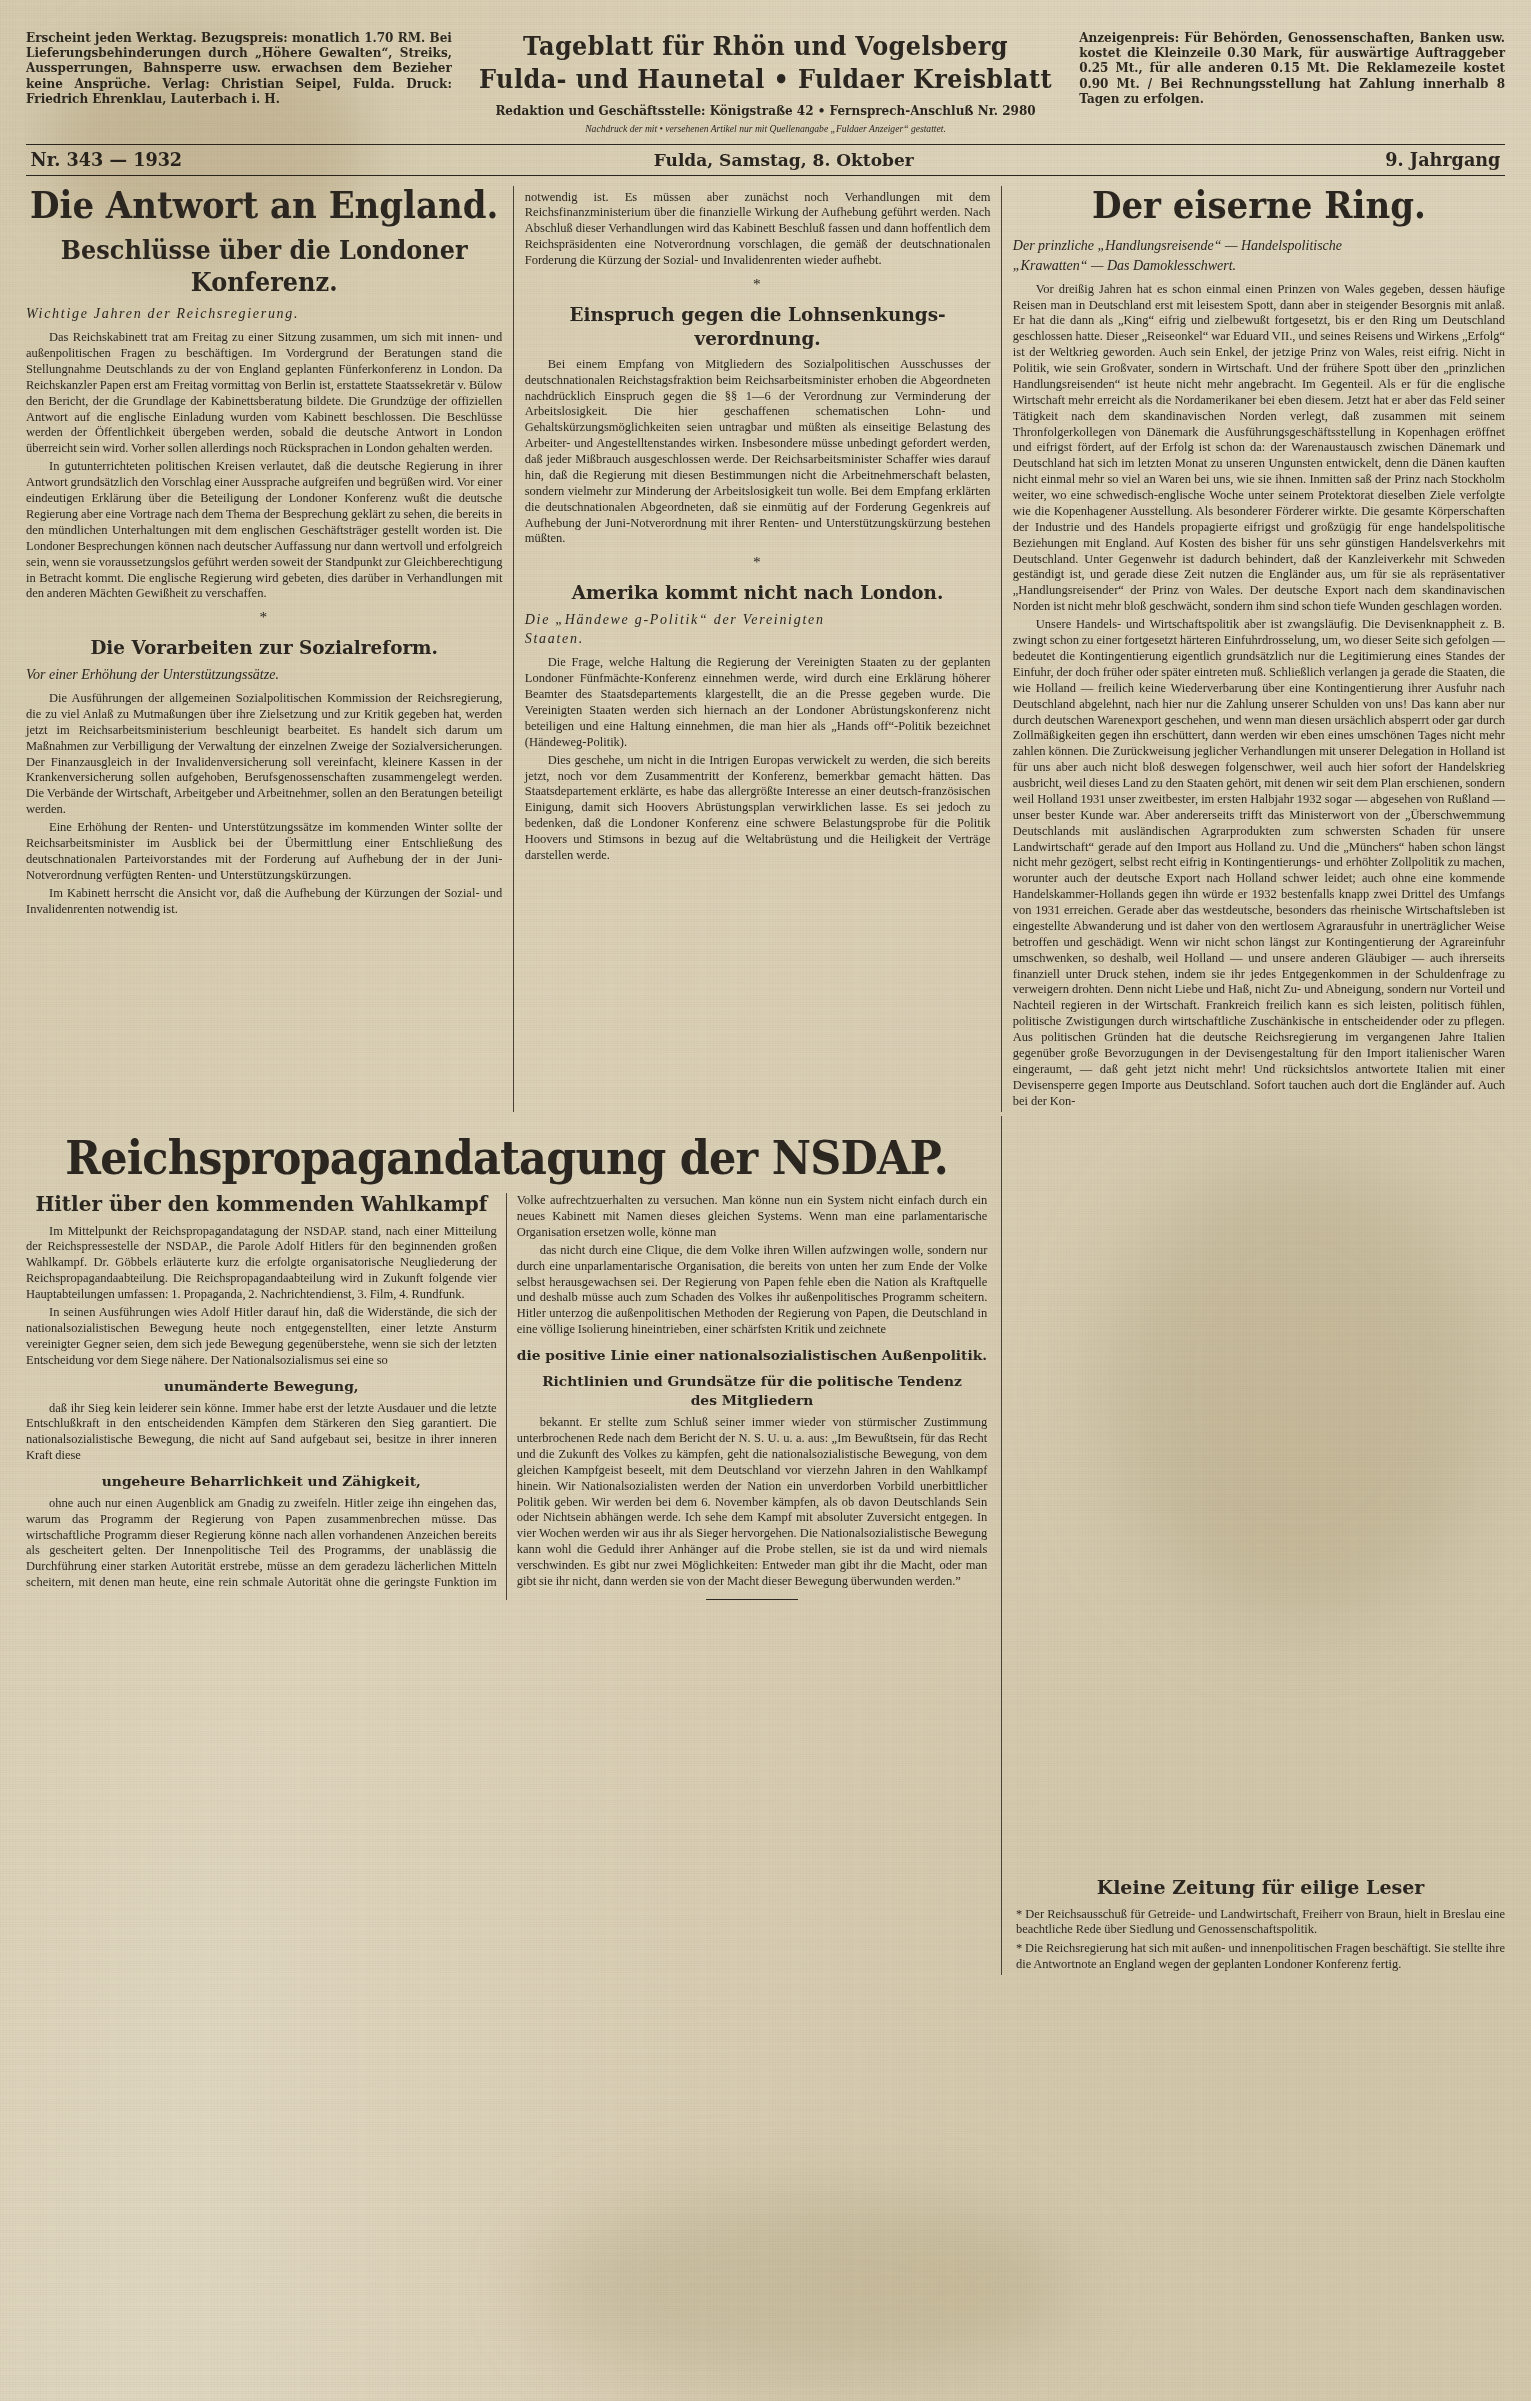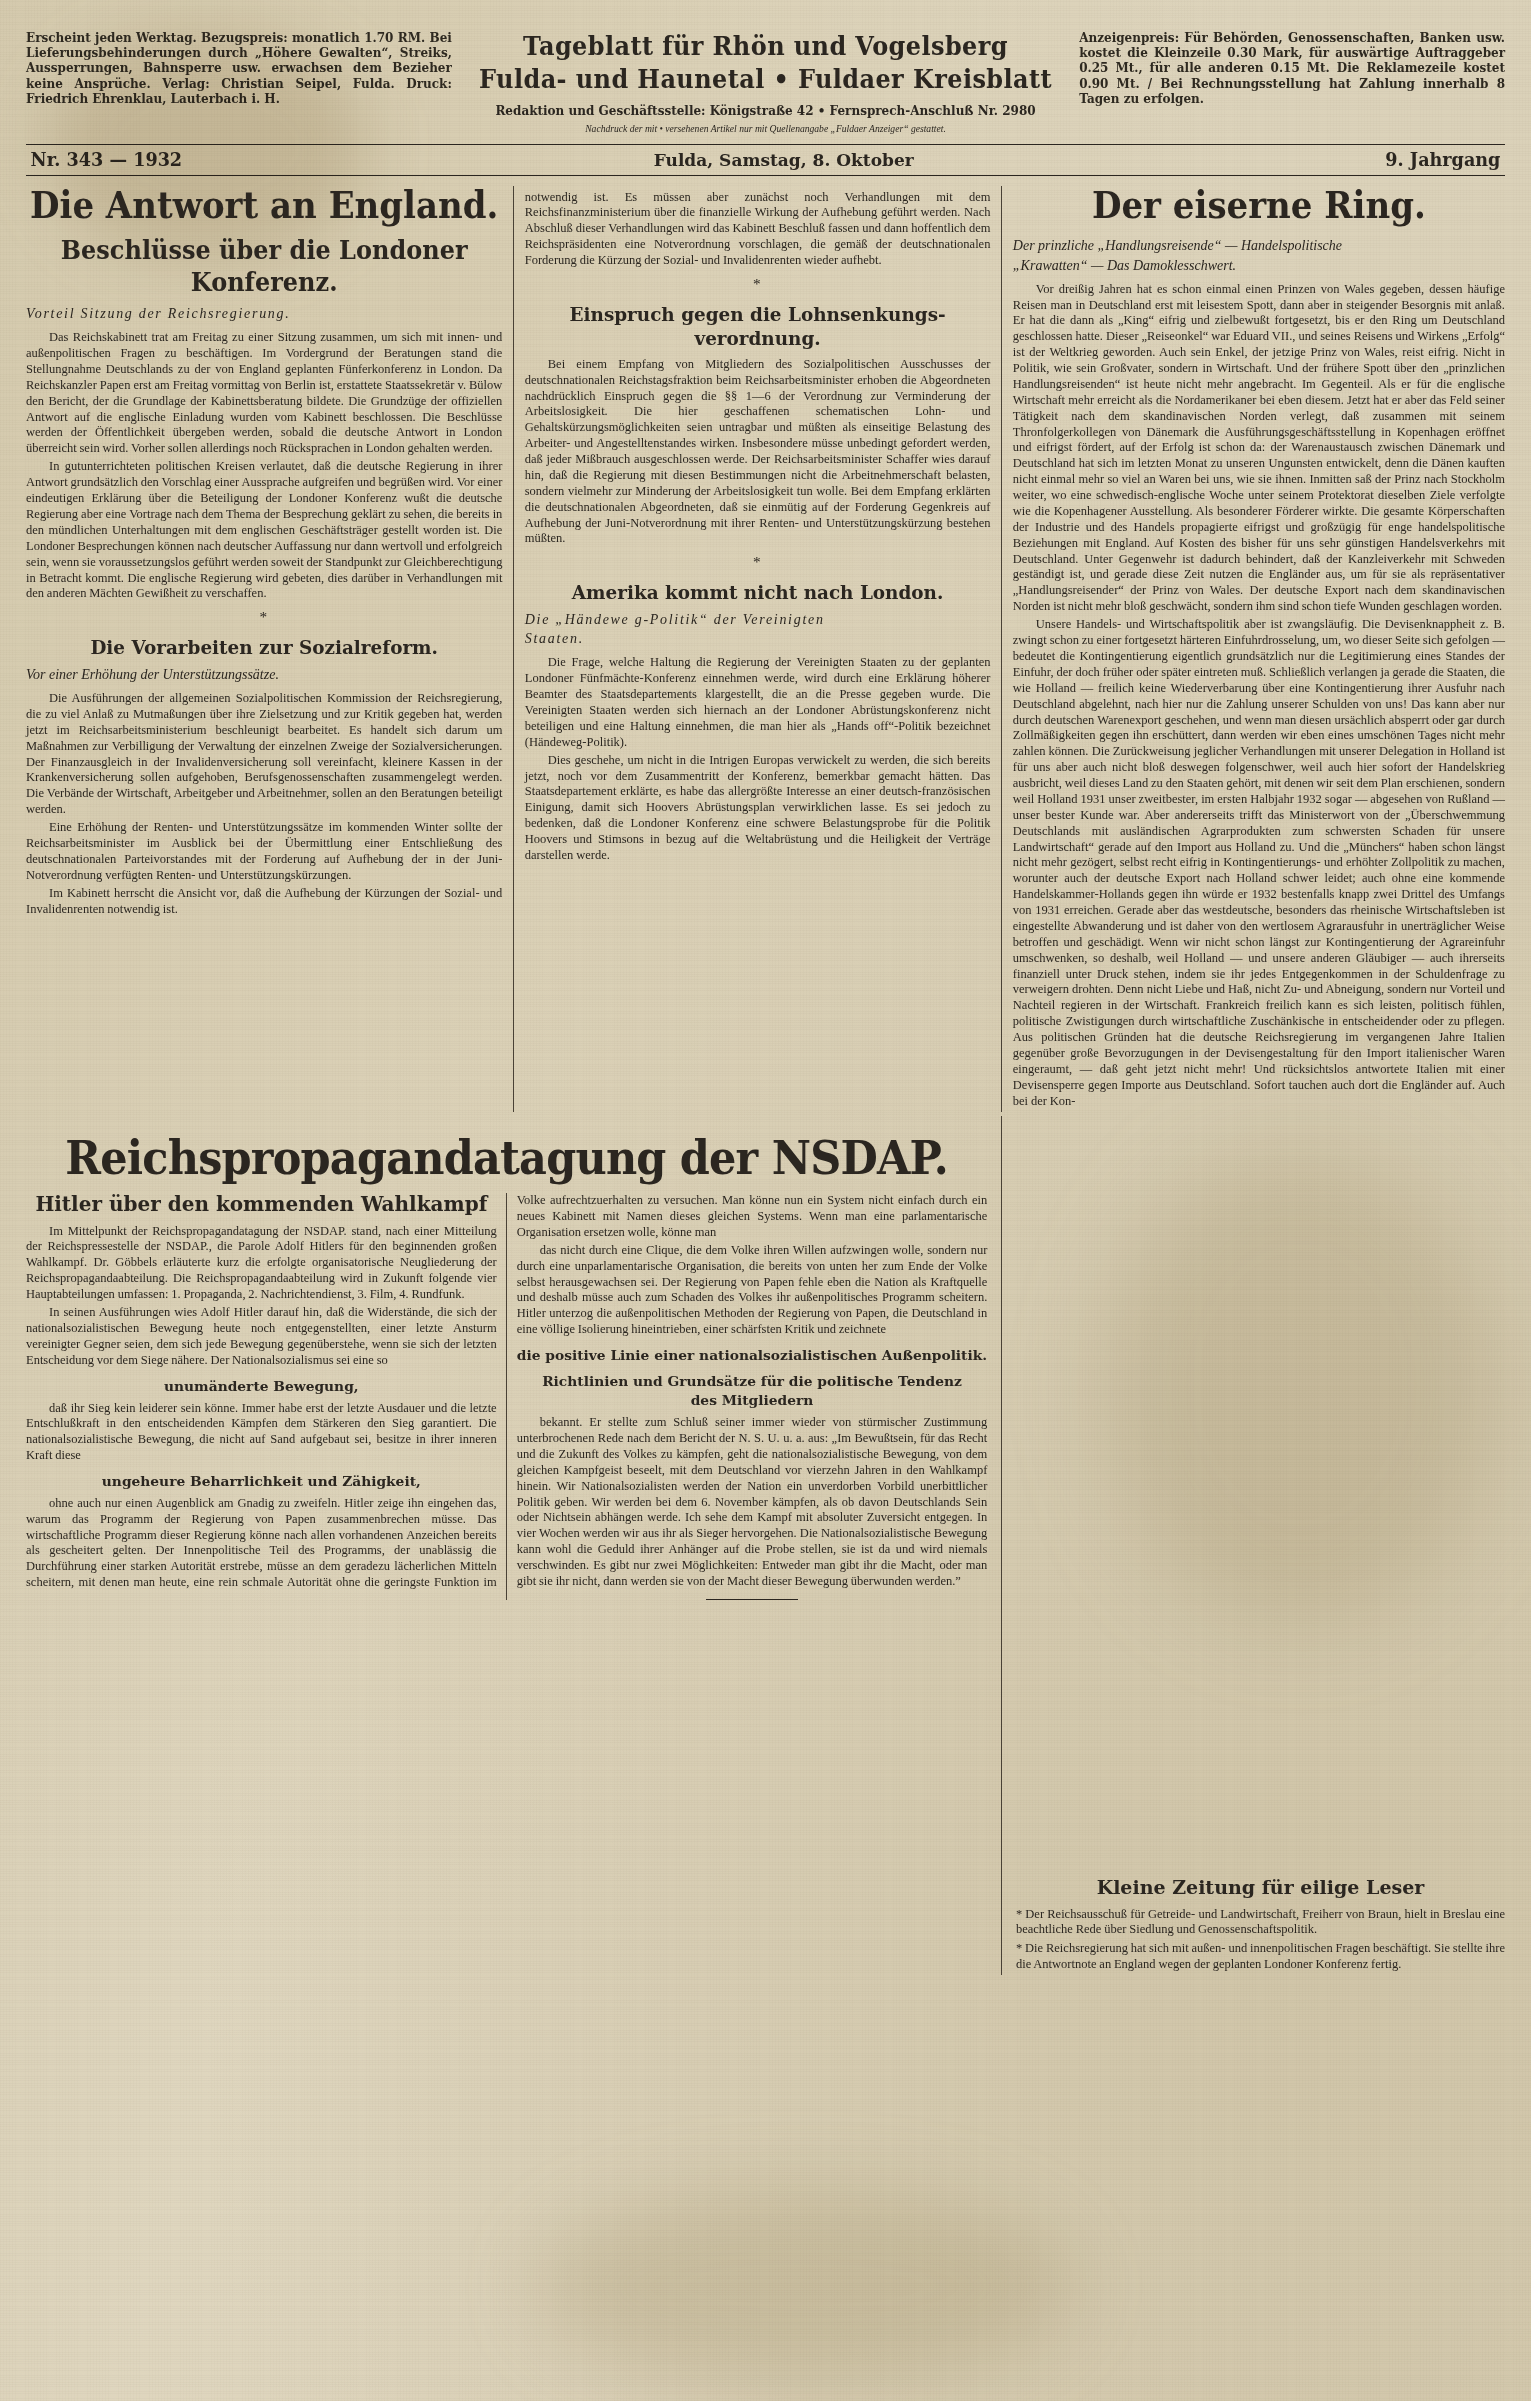--- a/index.html
+++ b/index.html
@@ -242,21 +242,21 @@
     <div class="center">Fulda, Samstag, 8. Oktober</div>
     <div>9. Jahrgang</div>
   </div>
 
   <div class="body" style="height:auto;">
 
     <div class="col col-1">
       <div class="hl-main">Die Antwort an England.</div>
       <div class="hl-2">Beschlüsse über die Londoner</div>
       <div class="hl-2" style="margin-top:-4.6px">Konferenz.</div>
-      <div class="sub-it spaced">Vorteil Sitzung der Reichsregierung.</div>
+      <div class="sub-it spaced">Wichtige Jahren der Reichsregierung.</div>
       <p class="tx">Das Reichskabinett trat am Freitag zu einer Sitzung zusammen, um sich mit innen- und außenpolitischen Fragen zu beschäftigen. Im Vordergrund der Beratungen stand die Stellungnahme Deutschlands zu der von England geplanten Fünferkonferenz in London. Da Reichskanzler Papen erst am Freitag vormittag von Berlin ist, erstattete Staatssekretär v. Bülow den Bericht, der die Grundlage der Kabinettsberatung bildete. Die Grundzüge der offiziellen Antwort auf die englische Einladung wurden vom Kabinett beschlossen. Die Beschlüsse werden der Öffentlichkeit übergeben werden, sobald die deutsche Antwort in London überreicht sein wird. Vorher sollen allerdings noch Rücksprachen in London gehalten werden.</p>
       <p class="tx">In gutunterrichteten politischen Kreisen verlautet, daß die deutsche Regierung in ihrer Antwort grundsätzlich den Vorschlag einer Aussprache aufgreifen und begrüßen wird. Vor einer eindeutigen Erklärung über die Beteiligung der Londoner Konferenz wußt die deutsche Regierung aber eine Vortrage nach dem Thema der Besprechung geklärt zu sehen, die bereits in den mündlichen Unterhaltungen mit dem englischen Geschäftsträger gestellt worden ist. Die Londoner Besprechungen können nach deutscher Auffassung nur dann wertvoll und erfolgreich sein, wenn sie voraussetzungslos geführt werden soweit der Standpunkt zur Gleichberechtigung in Betracht kommt. Die englische Regierung wird gebeten, dies darüber in Verhandlungen mit den anderen Mächten Gewißheit zu verschaffen.</p>
       <div class="star">*</div>
       <div class="hl-3">Die Vorarbeiten zur Sozialreform.</div>
       <div class="sub-it">Vor einer Erhöhung der Unterstützungssätze.</div>
       <p class="tx">Die Ausführungen der allgemeinen Sozialpolitischen Kommission der Reichsregierung, die zu viel Anlaß zu Mutmaßungen über ihre Zielsetzung und zur Kritik gegeben hat, werden jetzt im Reichsarbeitsministerium beschleunigt bearbeitet. Es handelt sich darum um Maßnahmen zur Verbilligung der Verwaltung der einzelnen Zweige der Sozialversicherungen. Der Finanzausgleich in der Invalidenversicherung soll vereinfacht, kleinere Kassen in der Krankenversicherung sollen aufgehoben, Berufsgenossenschaften zusammengelegt werden. Die Verbände der Wirtschaft, Arbeitgeber und Arbeitnehmer, sollen an den Beratungen beteiligt werden.</p>
       <p class="tx">Eine Erhöhung der Renten- und Unterstützungssätze im kommenden Winter sollte der Reichsarbeitsminister im Ausblick bei der Übermittlung einer Entschließung des deutschnationalen Parteivorstandes mit der Forderung auf Aufhebung der in der Juni-Notverordnung verfügten Renten- und Unterstützungskürzungen.</p>
       <p class="tx">Im Kabinett herrscht die Ansicht vor, daß die Aufhebung der Kürzungen der Sozial- und Invalidenrenten notwendig ist.</p>
     </div>
 

